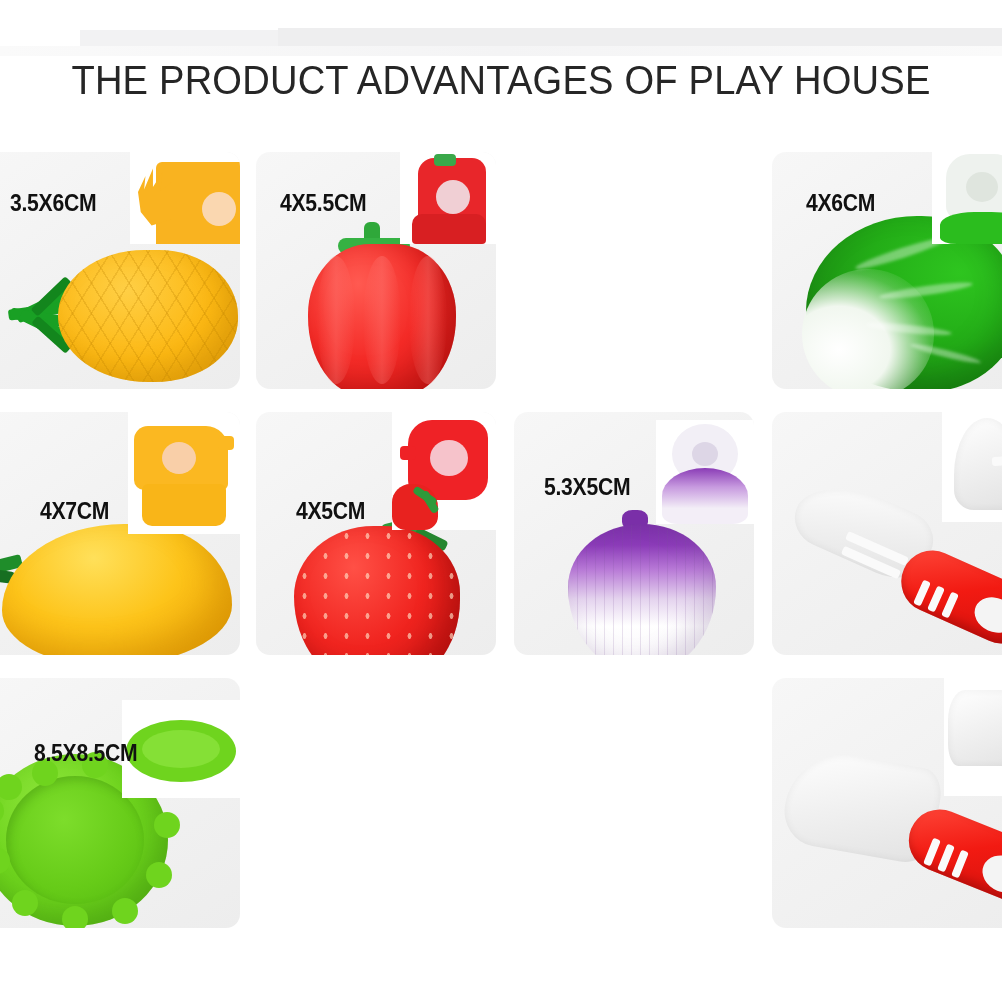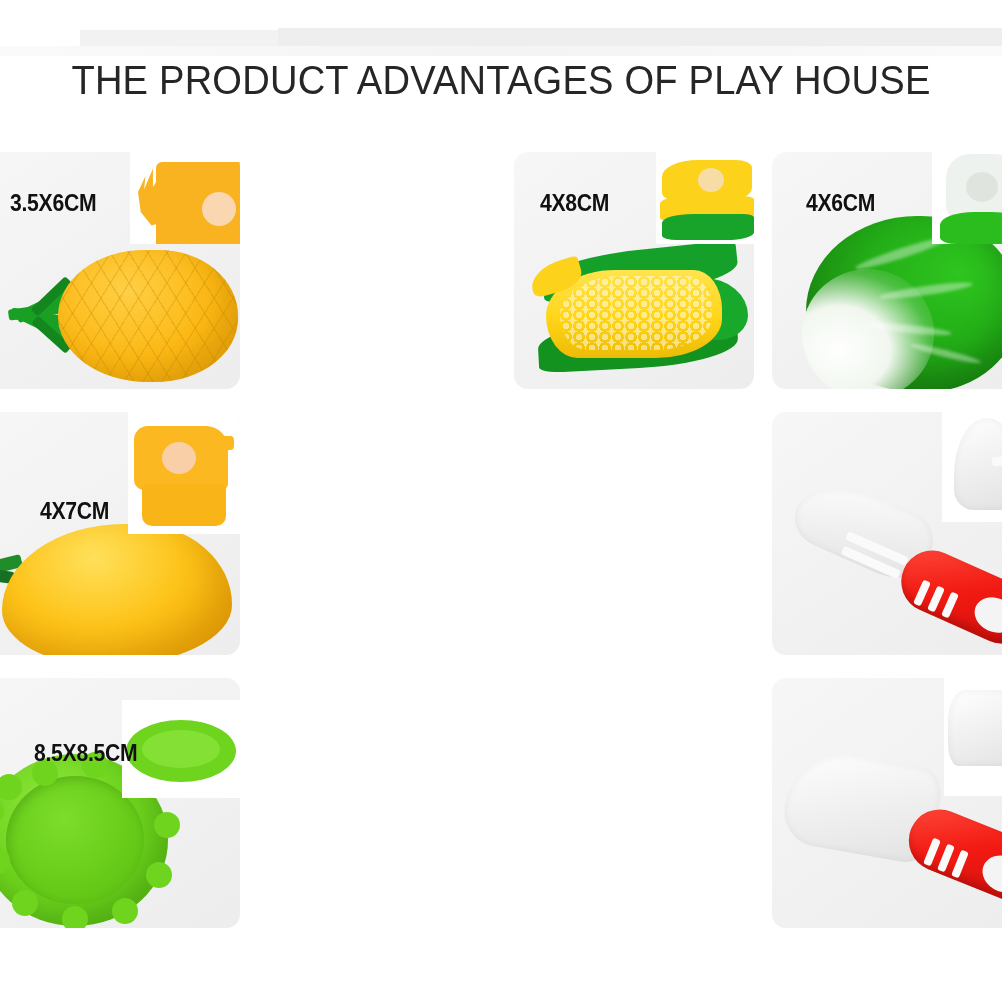--- a/index.html
+++ b/index.html
@@ -228,41 +228,41 @@
           <div class="pine-leaf" style="left:0px;top:92px;width:54px;height:11px;transform:rotate(26deg);"></div>
           <div class="pine-leaf" style="left:6px;top:40px;width:48px;height:10px;transform:rotate(-44deg);background:#13861d;"></div>
           <div class="pine-leaf" style="left:8px;top:104px;width:46px;height:10px;transform:rotate(42deg);background:#13861d;"></div>
           <div class="pine-body" style="position:absolute;left:42px;top:12px;">
             <div class="pine-grid"></div>
           </div>
         </div>
       </div>
     </div>
 
-
-    <div class="card c3 r1">
-      <div class="size-label" style="left:26px;top:38px;">4X8CM</div>
-      <div class="inset" style="left:142px;top:0;width:98px;height:92px;">
-        <div class="blob" style="left:6px;top:8px;width:90px;height:42px;background:#fcd21a;border-radius:40% 18% 34% 22%;"></div>
-        <div class="blob" style="left:42px;top:16px;width:26px;height:24px;background:#f7dca6;border-radius:50%;"></div>
-        <div class="blob" style="left:4px;top:44px;width:94px;height:26px;background:#fcd21a;border-radius:30% 14% 30% 16%;"></div>
-        <div class="blob" style="left:6px;top:62px;width:92px;height:26px;background:#18a32b;border-radius:34% 12% 30% 16%;"></div>
-      </div>
-      <div class="photo" style="left:10px;top:96px;">
-        <div style="position:relative;width:230px;height:132px;">
-          <div class="corn-husk" style="left:18px;top:2px;width:196px;height:44px;background:#15a129;transform:rotate(-6deg);"></div>
-          <div class="corn-husk" style="left:14px;top:72px;width:200px;height:48px;background:#13921f;transform:rotate(-3deg);"></div>
-          <div class="corn-husk" style="left:150px;top:30px;width:74px;height:62px;background:#17a82c;border-radius:20% 60% 40% 20%;"></div>
-          <div class="corn-cob" style="position:absolute;left:22px;top:22px;">
-            <div class="corn-kernels"></div>
-          </div>
-          <div class="corn-husk" style="left:6px;top:14px;width:52px;height:30px;background:#fcd21a;border-radius:70% 10% 50% 20%;transform:rotate(-16deg);"></div>
-        </div>
-      </div>
-    </div>
+    <div class="card c2 r1">
+      <div class="size-label" style="left:24px;top:38px;">4X5.5CM</div>
+      <div class="inset" style="left:144px;top:0;width:96px;height:92px;">
+        <div class="blob" style="left:18px;top:6px;width:68px;height:78px;background:#e8262a;border-radius:16px 14px 10px 10px;"></div>
+        <div class="blob" style="left:34px;top:2px;width:22px;height:12px;background:#3aa84a;border-radius:4px;"></div>
+        <div class="blob" style="left:36px;top:28px;width:34px;height:34px;background:#f0cfd4;border-radius:50%;"></div>
+        <div class="blob" style="left:12px;top:62px;width:74px;height:30px;background:#d81f22;border-radius:10px 10px 4px 4px;"></div>
+      </div>
+      <div class="photo" style="left:46px;top:70px;">
+        <div style="position:relative;width:160px;height:165px;">
+          <div class="pep-stem" style="left:62px;top:0px;width:16px;height:22px;"></div>
+          <div class="pep-stem" style="left:36px;top:16px;width:72px;height:16px;border-radius:10px;background:#36b243;"></div>
+          <div class="pep-body" style="position:absolute;left:6px;top:22px;">
+            <div class="pep-lobe" style="left:6%;"></div>
+            <div class="pep-lobe" style="left:37%;"></div>
+            <div class="pep-lobe" style="left:68%;"></div>
+          </div>
+        </div>
+      </div>
+    </div>
+
 
     <div class="card c4 r1">
       <div class="size-label" style="left:34px;top:38px;">4X6CM</div>
       <div class="inset" style="left:160px;top:0;width:98px;height:92px;">
         <div class="blob" style="left:14px;top:2px;width:72px;height:66px;background:#eef2ee;border-radius:24px 24px 14px 14px;"></div>
         <div class="blob" style="left:34px;top:20px;width:32px;height:30px;background:#dfe5de;border-radius:50%;"></div>
         <div class="blob" style="left:8px;top:60px;width:86px;height:32px;background:#2bbd1e;border-radius:40% 40% 20% 20%;"></div>
       </div>
       <div class="photo" style="left:24px;top:64px;">
         <div style="position:relative;width:240px;height:180px;">
@@ -287,21 +287,59 @@
       </div>
       <div class="photo" style="left:0px;top:104px;">
         <div style="position:relative;width:248px;height:150px;">
           <div class="mango-stem" style="left:6px;top:42px;width:34px;height:13px;transform:rotate(-14deg);"></div>
           <div class="mango-stem" style="left:2px;top:54px;width:30px;height:12px;background:#176f21;transform:rotate(8deg);"></div>
           <div class="mango-body" style="position:absolute;left:20px;top:8px;"></div>
         </div>
       </div>
     </div>
 
-
+    <div class="card c2 r2">
+      <div class="size-label" style="left:40px;top:86px;">4X5CM</div>
+      <div class="inset" style="left:136px;top:0;width:104px;height:118px;">
+        <div class="blob" style="left:16px;top:8px;width:80px;height:80px;background:#ef2226;border-radius:24px 18px 22px 20px;"></div>
+        <div class="blob" style="left:8px;top:34px;width:16px;height:14px;background:#ef2226;border-radius:4px;"></div>
+        <div class="blob" style="left:38px;top:28px;width:38px;height:36px;background:#f6c3cb;border-radius:50%;"></div>
+        <div class="blob" style="left:0px;top:72px;width:46px;height:46px;background:#e8221f;border-radius:40% 50% 30% 30%;"></div>
+        <div class="blob" style="left:20px;top:80px;width:26px;height:8px;background:#2e9a3a;border-radius:4px;transform:rotate(34deg);"></div>
+        <div class="blob" style="left:26px;top:86px;width:24px;height:8px;background:#2e9a3a;border-radius:4px;transform:rotate(58deg);"></div>
+      </div>
+      <div class="photo" style="left:30px;top:96px;">
+        <div style="position:relative;width:200px;height:160px;">
+          <div class="straw-leaf" style="left:120px;top:4px;width:14px;height:26px;transform:rotate(12deg);"></div>
+          <div class="straw-leaf" style="left:96px;top:12px;width:40px;height:12px;transform:rotate(-14deg);"></div>
+          <div class="straw-leaf" style="left:128px;top:26px;width:34px;height:11px;transform:rotate(26deg);background:#25862f;"></div>
+          <div class="straw-body" style="position:absolute;left:8px;top:18px;">
+            <div class="straw-seeds"></div>
+          </div>
+        </div>
+      </div>
+    </div>
+
+    <div class="card c3 r2">
+      <div class="size-label" style="left:30px;top:62px;">5.3X5CM</div>
+      <div class="inset" style="left:142px;top:8px;width:98px;height:104px;">
+        <div class="blob" style="left:16px;top:4px;width:66px;height:60px;background:#f2eff6;border-radius:50%;"></div>
+        <div class="blob" style="left:36px;top:22px;width:26px;height:24px;background:#ddd6e6;border-radius:50%;"></div>
+        <div class="blob" style="left:6px;top:48px;width:86px;height:56px;
+             background:linear-gradient(180deg,#8a3cb6 0%,#c79adf 34%,#f3eef7 72%);border-radius:50% 50% 18% 18%;"></div>
+      </div>
+      <div class="photo" style="left:44px;top:98px;">
+        <div style="position:relative;width:170px;height:168px;">
+          <div class="onion-top" style="left:64px;top:0px;width:26px;height:20px;background:#7a2fa8;"></div>
+          <div class="onion-body" style="position:absolute;left:10px;top:14px;">
+            <div class="onion-ribs"></div>
+          </div>
+        </div>
+      </div>
+    </div>
 
     <div class="card c4 r2">
       <div class="size-label" style="left:30px;top:60px;"></div>
       <div class="inset" style="left:170px;top:0;width:88px;height:110px;">
         <div class="blade" style="left:12px;top:6px;width:66px;height:92px;border-radius:50% 50% 30% 30%/62% 62% 22% 22%;"></div>
         <div class="handle-slot" style="left:50px;top:44px;width:34px;height:9px;transform:rotate(-4deg);"></div>
       </div>
       <div class="photo" style="left:16px;top:76px;">
         <div style="position:relative;width:250px;height:160px;">
           <div class="blade" style="left:6px;top:6px;width:140px;height:70px;

